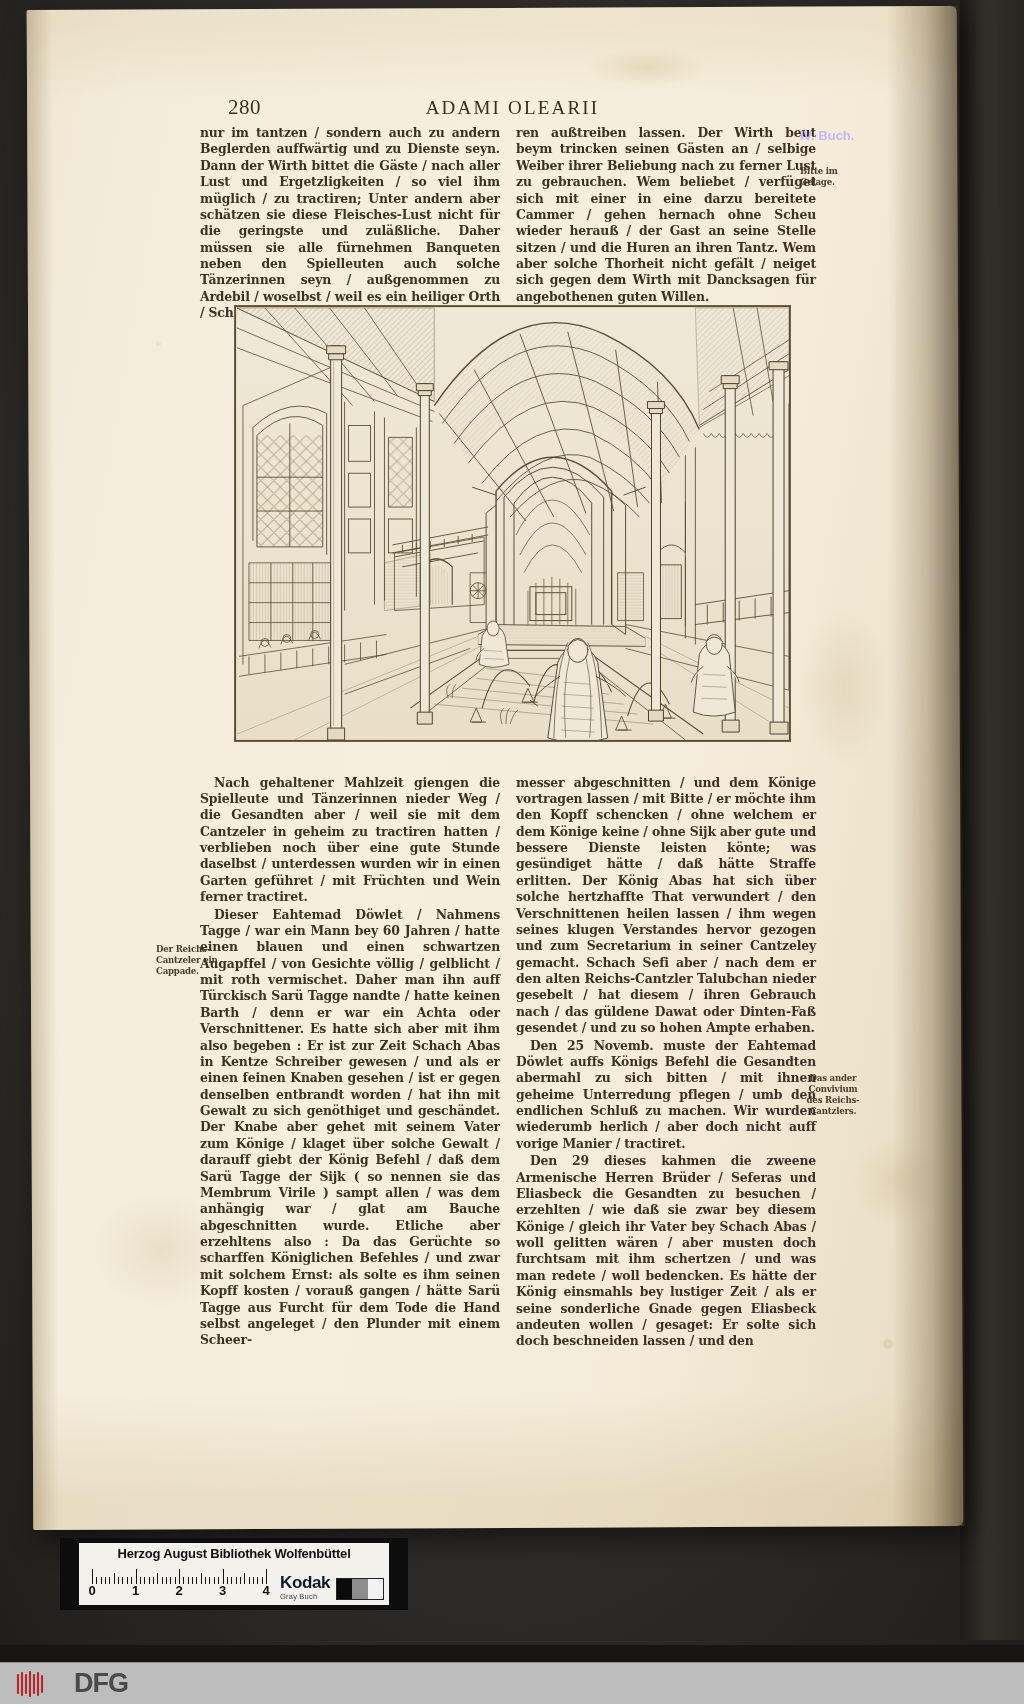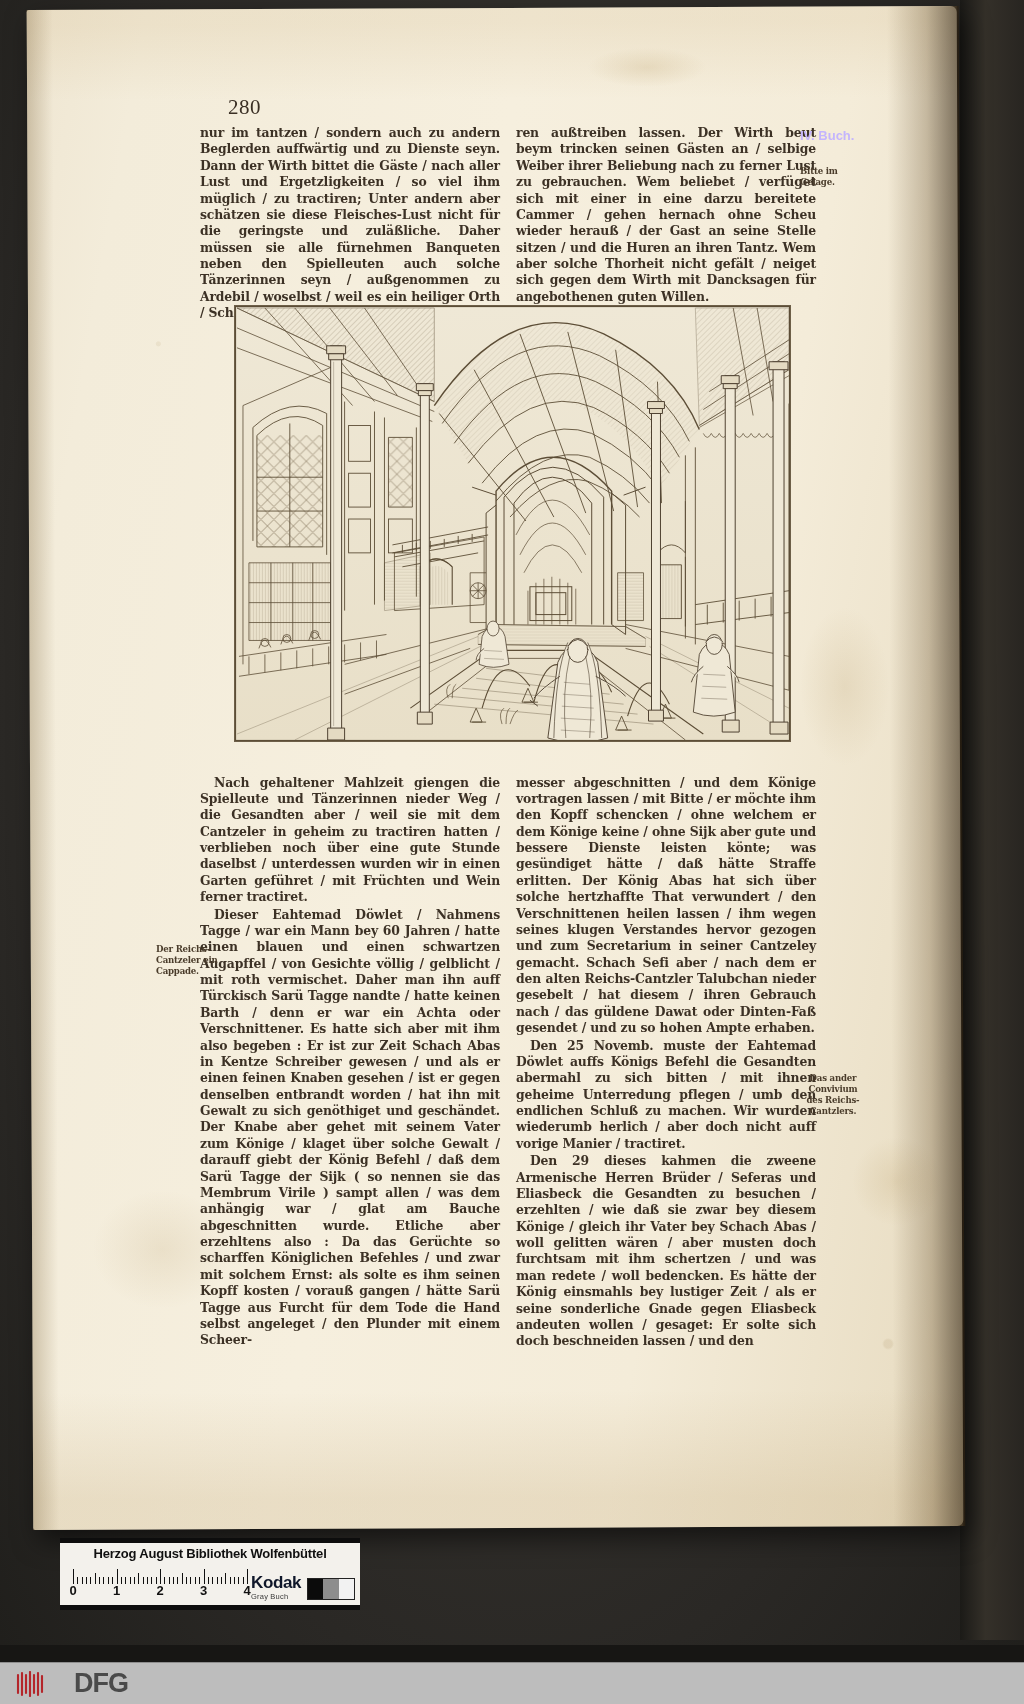--- a/index.html
+++ b/index.html
@@ -129,23 +129,23 @@
   #margin-note-huren{ left:800px; top:166px; width:62px; }
   #margin-note-cantzeler{ left:156px; top:944px; width:62px; }
   #margin-note-convivium{ left:800px; top:1073px; width:66px;text-align:center; }
 
   
   .stain{ position:absolute; border-radius:50%; pointer-events:none; }
 
   
   #hab-target{
     position:absolute; left:60px; top:1538px;
-    width:300px; height:72px;
+    width:348px; height:72px;
     background:#0d0d0d;
-    padding:5px 0;
+    padding:5px 19px;
   }
   #hab-card{
     width:100%; height:100%;
     background:#f3f1ec;
     position:relative;
     display:flex; flex-direction:column;
   }
   #hab-title{
     font-family:"Liberation Sans", sans-serif;
     font-weight:bold;
@@ -226,20 +226,21 @@
   <div class="stain" style="left:820px;top:1130px;width:90px;height:90px;background:radial-gradient(ellipse,rgba(186,158,104,.22),transparent 70%);"></div>
 
   <div id="page-edge-left"></div>
   <div id="gutter-shadow"></div>
 </div>
 
 <div id="text-block">
 
   <div class="folio-row">
     <div id="folio-number">280</div>
+    <div id="running-title">Adami Olearii</div>
   </div>
 
   <div class="col-wrap">
     <div class="col frak">
       <p>nur im tantzen / sondern auch zu andern Beglerden auffwärtig und zu Dienste seyn.  Dann der Wirth bittet die Gäste / nach aller Lust und Ergetzligkeiten / so viel ihm müglich / zu tractiren; Unter andern aber schätzen sie diese Fleisches-Lust nicht für die geringste und zuläßliche.  Daher müssen sie alle fürnehmen Banqueten neben den Spielleuten auch solche Tänzerinnen seyn / außgenommen zu Ardebil / woselbst / weil es ein heiliger Orth / Schach Abas alle offentliche Hu-</p>
     </div>
     <div class="col frak">
       <p>ren außtreiben lassen.  Der Wirth beut beym trincken seinen Gästen an / selbige Weiber ihrer Beliebung nach zu ferner Lust zu gebrauchen. Wem beliebet / verfüget sich mit einer in eine darzu bereitete Cammer / gehen hernach ohne Scheu wieder herauß / der Gast an seine Stelle sitzen / und die Huren an ihren Tantz.  Wem aber solche Thorheit nicht gefält / neiget sich gegen dem Wirth mit Dancksagen für angebothenen guten Willen.</p>
     </div>
   </div>

